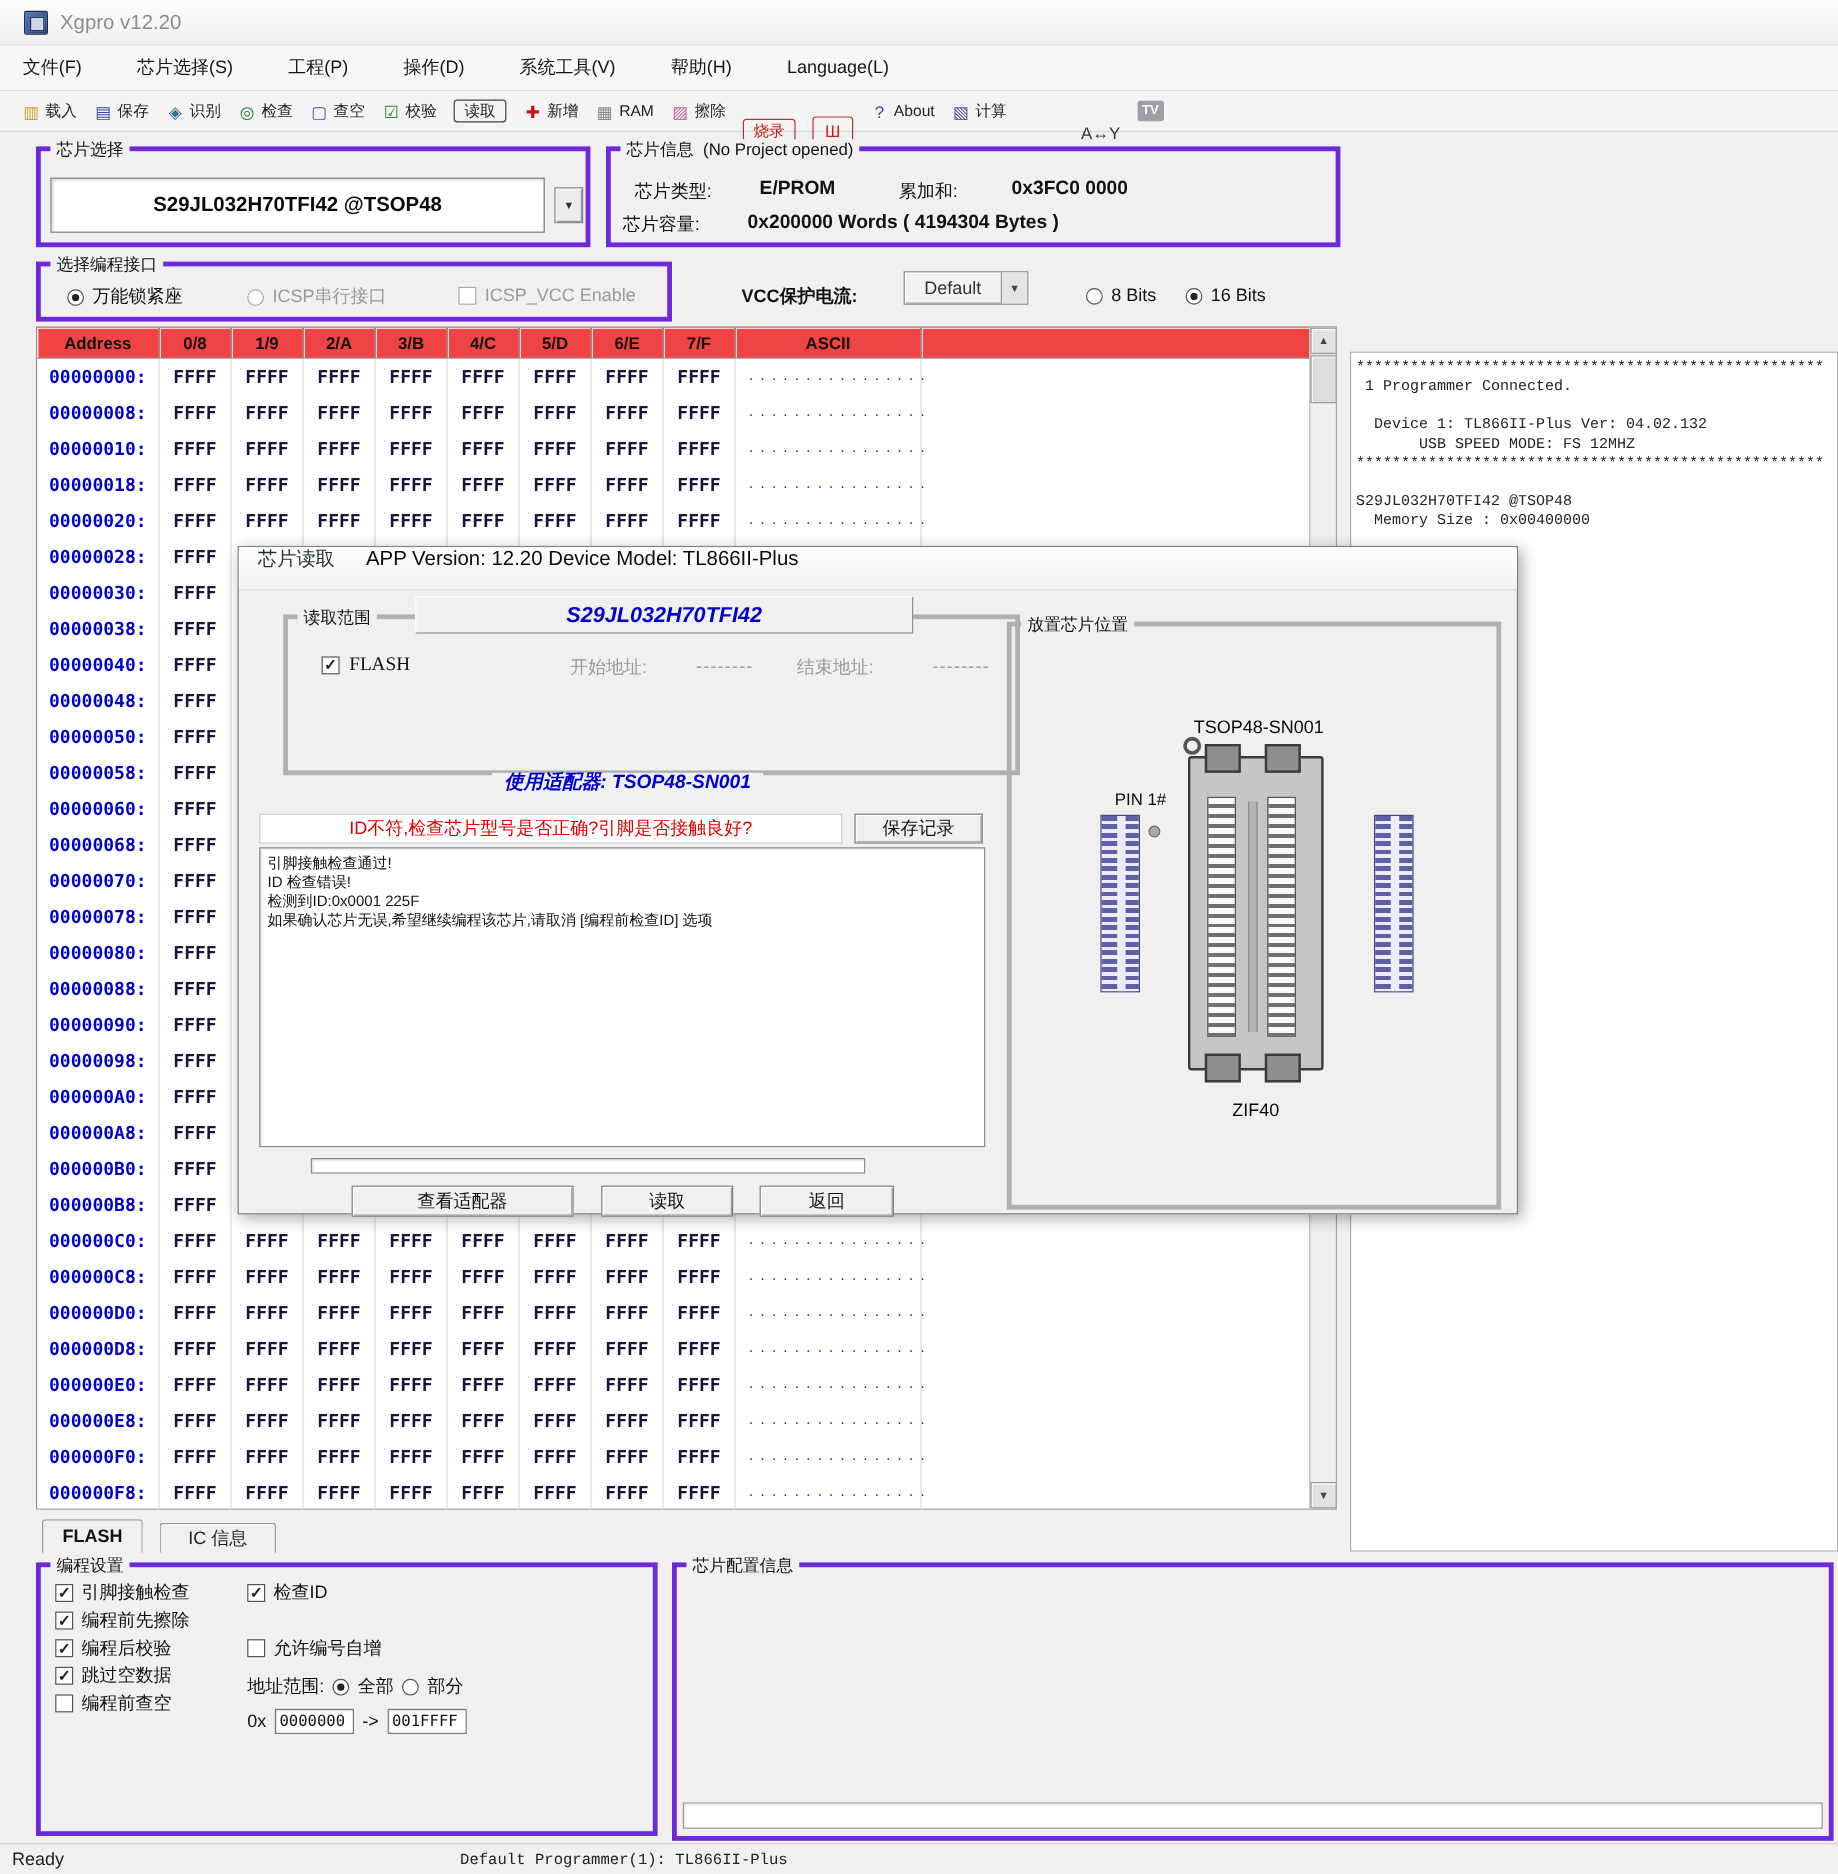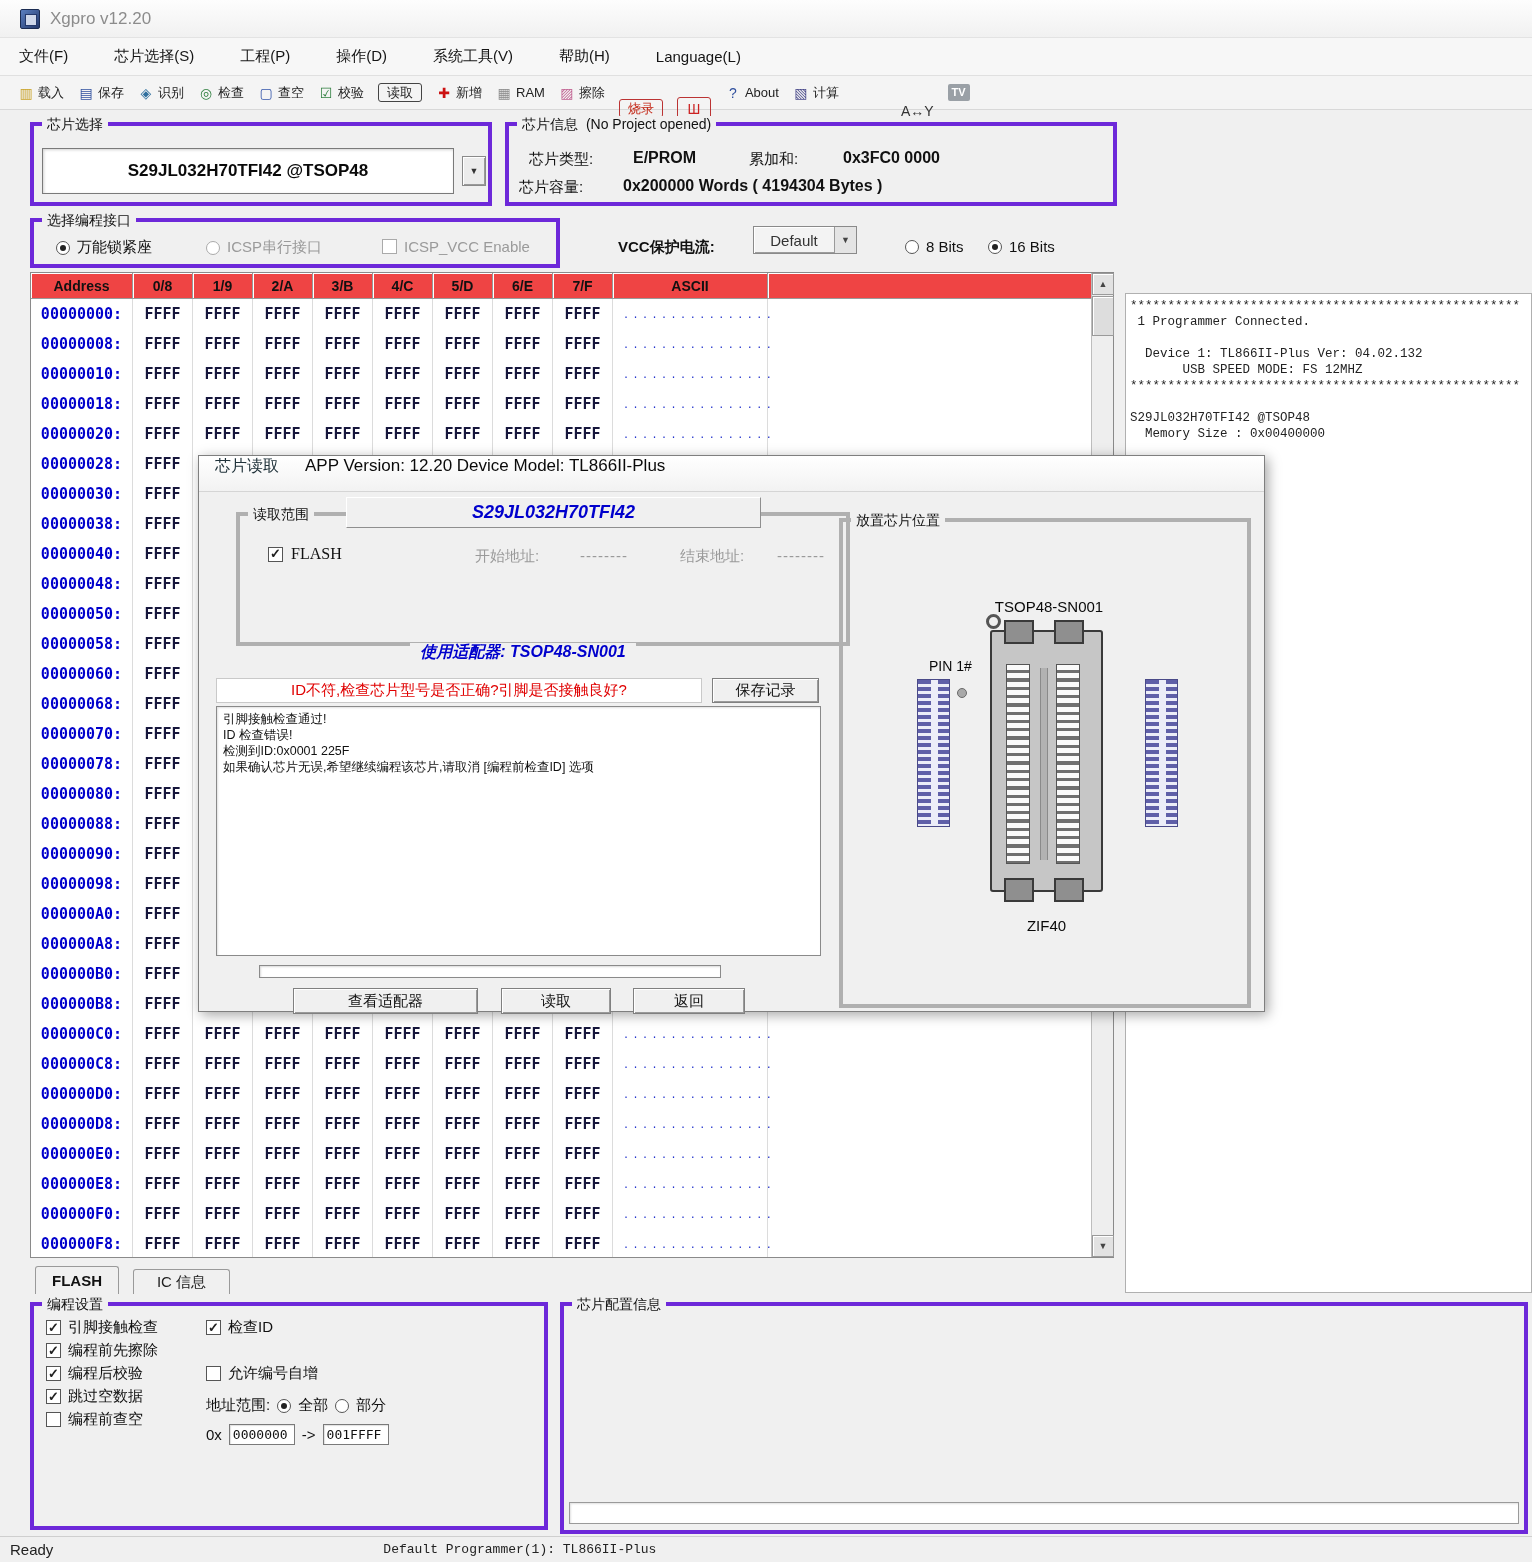--- a/index.html
+++ b/index.html
@@ -213,21 +213,21 @@
     position:absolute; left:147px; top:41px; width:415px; height:31px;
     background:#f0f0f0; border:1px solid; border-color:#ffffff #8f8f8f #8f8f8f #ffffff;
     display:flex; align-items:center; justify-content:center;
     font-size:18px; font-weight:bold; font-style:italic; color:#0000cc;
   }
   .dlg-range { left:17px; top:56px; width:614px; height:134px; border-color:#b0b0b0;margin-left:20px; }
   .flash-item { position:absolute; left:28px; top:29px; display:flex; align-items:center; gap:8px; }
   .flash-label { font-family:"Liberation Serif", serif; font-size:16px; }
   .addr-dim { position:absolute; top:31px; font-size:15px; color:#9a9a9a; }
   .sa-lbl { left:235px; } .sa-val { left:340px; letter-spacing:1px; }
-  .ea-lbl { left:440px; } .ea-val { left:537px; letter-spacing:1px; }
+  .ea-lbl { left:424px; } .ea-val { left:537px; letter-spacing:1px; }
   .adapter-line {
     position:absolute; left:17px; top:186px; width:614px; text-align:center;
   }
   .adapter-line span {
     background:#f0f0f0; padding:0 10px; font-size:16px; font-weight:bold; font-style:italic; color:#0000cc;
   }
   .error-strip {
     position:absolute; left:17px; top:222px; width:486px; height:25px;
     background:#fff; border:1px solid #c9c9c9;
     display:flex; align-items:center; justify-content:center;

